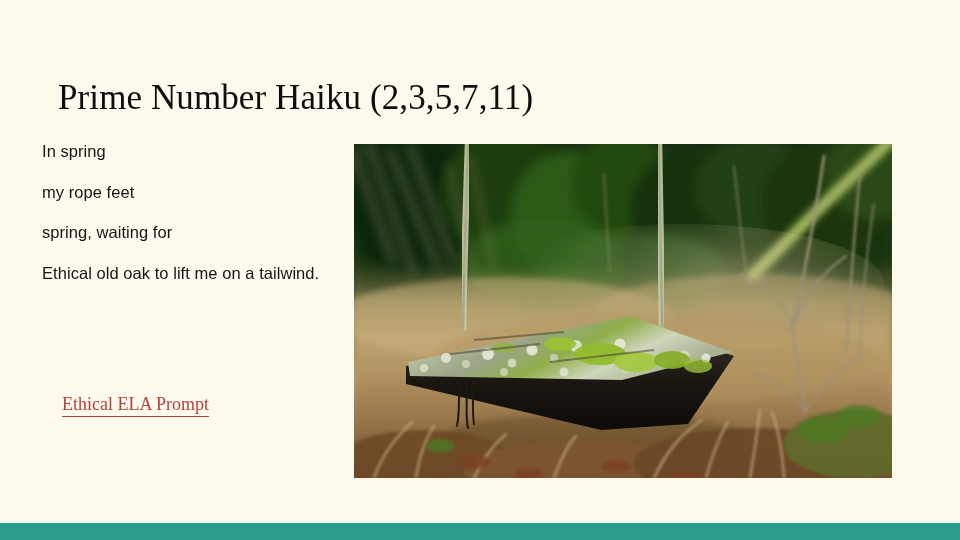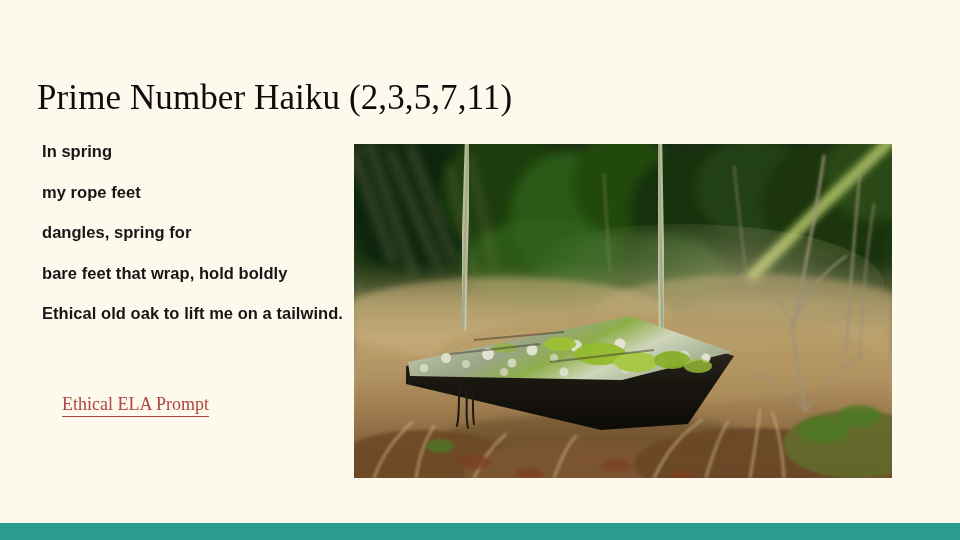--- a/index.html
+++ b/index.html
@@ -19,21 +19,21 @@
     position: relative;
     width: 960px;
     height: 540px;
     background: #fdf9ec;
     overflow: hidden;
   }
 
   
   #slide-title {
     position: absolute;
-    left: 37px;
+    left: 58px;
     top: 55px;
     width: 600px;
     font-family: "Liberation Serif", "DejaVu Serif", serif;
     font-size: 35px;
     font-weight: 400;
     line-height: 1.15;
     color: #0d0d0d;
     letter-spacing: 0.1px;
     white-space: nowrap;
   }
@@ -41,21 +41,21 @@
   
   #haiku-block {
     position: absolute;
     left: 42px;
     top: 131px;
     width: 330px;
   }
   .haiku-line {
     font-family: "Liberation Sans", sans-serif;
     font-size: 16.5px;
-    font-weight: 700;
+    font-weight: 400;
     line-height: 40.6px;
     color: #161616;
     white-space: nowrap;
     letter-spacing: 0.05px;
   }
 
   
   #prompt-link-wrap {
     position: absolute;
     left: 62px;
@@ -103,22 +103,21 @@
 </head>
 <body>
 
 <div id="slide">
 
   <h1 id="slide-title">Prime Number Haiku (2,3,5,7,11)</h1>
 
   <div id="haiku-block">
     <div class="haiku-line">In spring</div>
     <div class="haiku-line">my rope feet</div>
-    <div class="haiku-line">dangles, spring for</div>
-    <div class="haiku-line">bare feet that wrap, hold boldly</div>
+    <div class="haiku-line">spring, waiting for</div>
     <div class="haiku-line">Ethical old oak to lift me on a tailwind.</div>
   </div>
 
   <div id="prompt-link-wrap">
     <a id="prompt-link" href="#">Ethical ELA Prompt</a>
   </div>
 
   <div id="photo-frame">
     <svg id="photo-svg" viewBox="0 0 538 334" preserveAspectRatio="xMidYMid slice">
       <defs>

